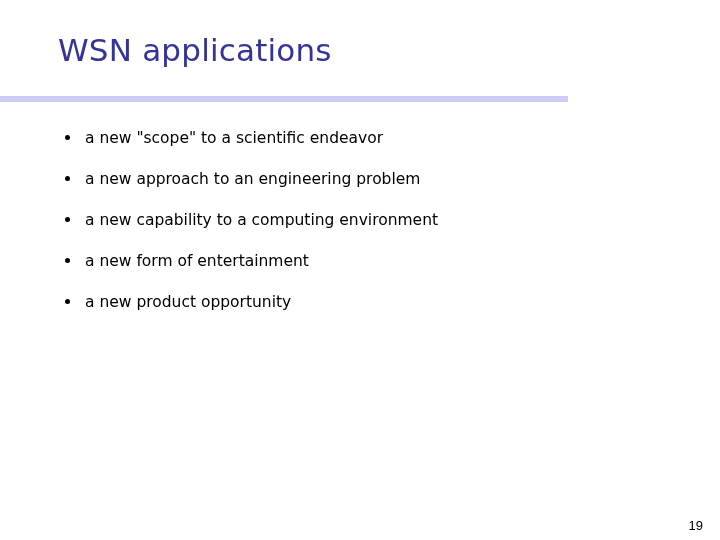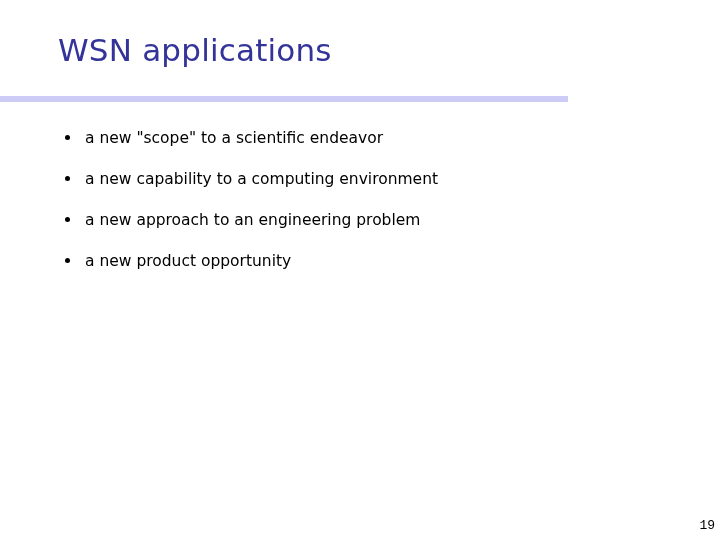--- a/index.html
+++ b/index.html
@@ -66,23 +66,23 @@
     position: absolute;
     left: 5px;
     top: 7px;
     width: 5px;
     height: 5px;
     border-radius: 50%;
     background: #000000;
   }
   .page-number {
     position: absolute;
-    right: 5px;
+    right: 17px;
     bottom: 8px;
-    font-family: Liberation Mono, monospace;
+    font-family: Liberation Sans, sans-serif;
     font-size: 13px;
     color: #000000;
     line-height: 1;
   }
 </style>
 </head>
 <body>
 
 <div class="slide">
 
@@ -90,25 +90,29 @@
 
   <div class="title-rule"></div>
 
   <ul class="bullet-list">
     <li class="bullet-item">
       <span class="bullet-marker"></span>
       <span>a new "scope" to a scientific endeavor</span>
     </li>
     <li class="bullet-item">
       <span class="bullet-marker"></span>
+      <span>a new approach to an engineering problem</span>
+    </li>
+    <li class="bullet-item">
+      <span class="bullet-marker"></span>
       <span>a new capability to a computing environment</span>
     </li>
     <li class="bullet-item">
       <span class="bullet-marker"></span>
-      <span>a new approach to an engineering problem</span>
+      <span>a new form of entertainment</span>
     </li>
     <li class="bullet-item">
       <span class="bullet-marker"></span>
       <span>a new product opportunity</span>
     </li>
   </ul>
 
   <div class="page-number">19</div>
 
 </div>

